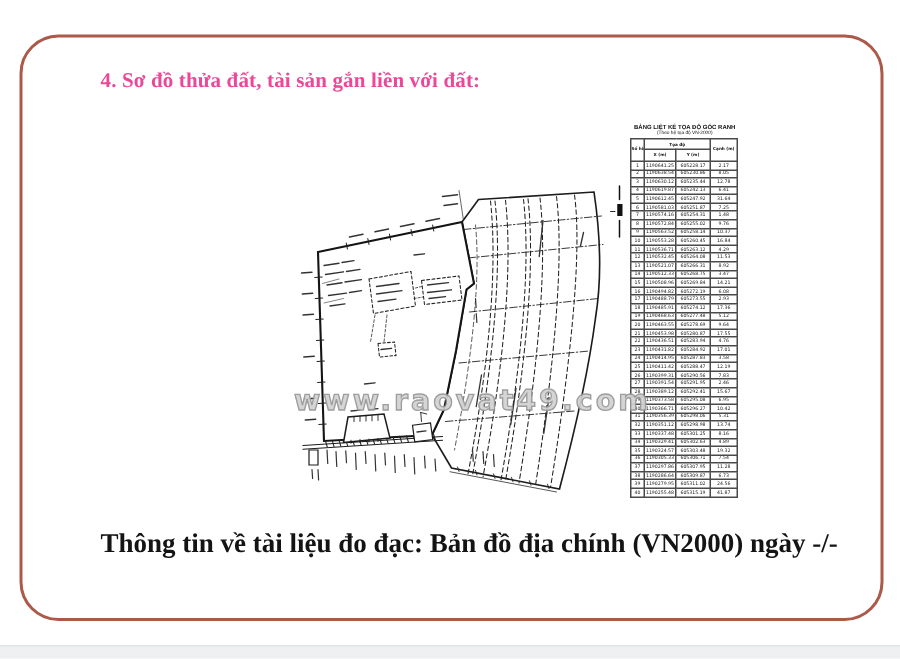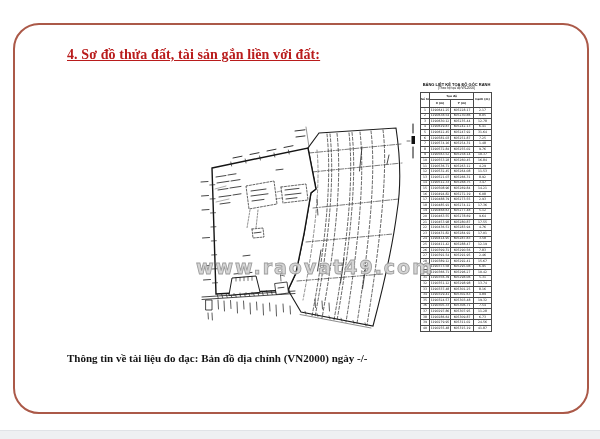--- a/index.html
+++ b/index.html
@@ -8,25 +8,25 @@
     background:#ffffff;font-family:"Liberation Sans",sans-serif;
   }
   .frame{
     position:absolute;left:13px;top:23px;width:576px;height:391px;
     box-sizing:border-box;border:2px solid #ab5948;border-radius:26px;
     background:#fff;
   }
   .doc-title{
     position:absolute;left:67px;top:47px;
     font-family:"Liberation Serif",serif;font-weight:bold;font-size:14px;
-    color:#b91c1c;letter-spacing:.1px;white-space:nowrap;text-decoration:underline;
+    color:#ec4899;letter-spacing:.1px;white-space:nowrap;
   }
   .doc-footer{
     position:absolute;left:67px;top:352px;
-    font-family:"Liberation Serif",serif;font-weight:600;font-size:11px;
+    font-family:"Liberation Serif",serif;font-weight:600;font-size:18px;
     color:#141414;white-space:nowrap;
   }
   .plot-svg{position:absolute;left:145px;top:90px;width:280px;height:260px;}
   .watermark{
     position:absolute;left:196px;top:209px;z-index:5;
     font-family:"DejaVu Sans",sans-serif;font-weight:bold;font-size:19px;
     letter-spacing:2px;color:#d2d2d2;-webkit-text-stroke:0.9px #969696;
     opacity:.92;white-space:nowrap;pointer-events:none;margin-top:47px;
   }
   .coord-wrap{position:absolute;left:420px;top:83px;width:78px;color:#111;}

